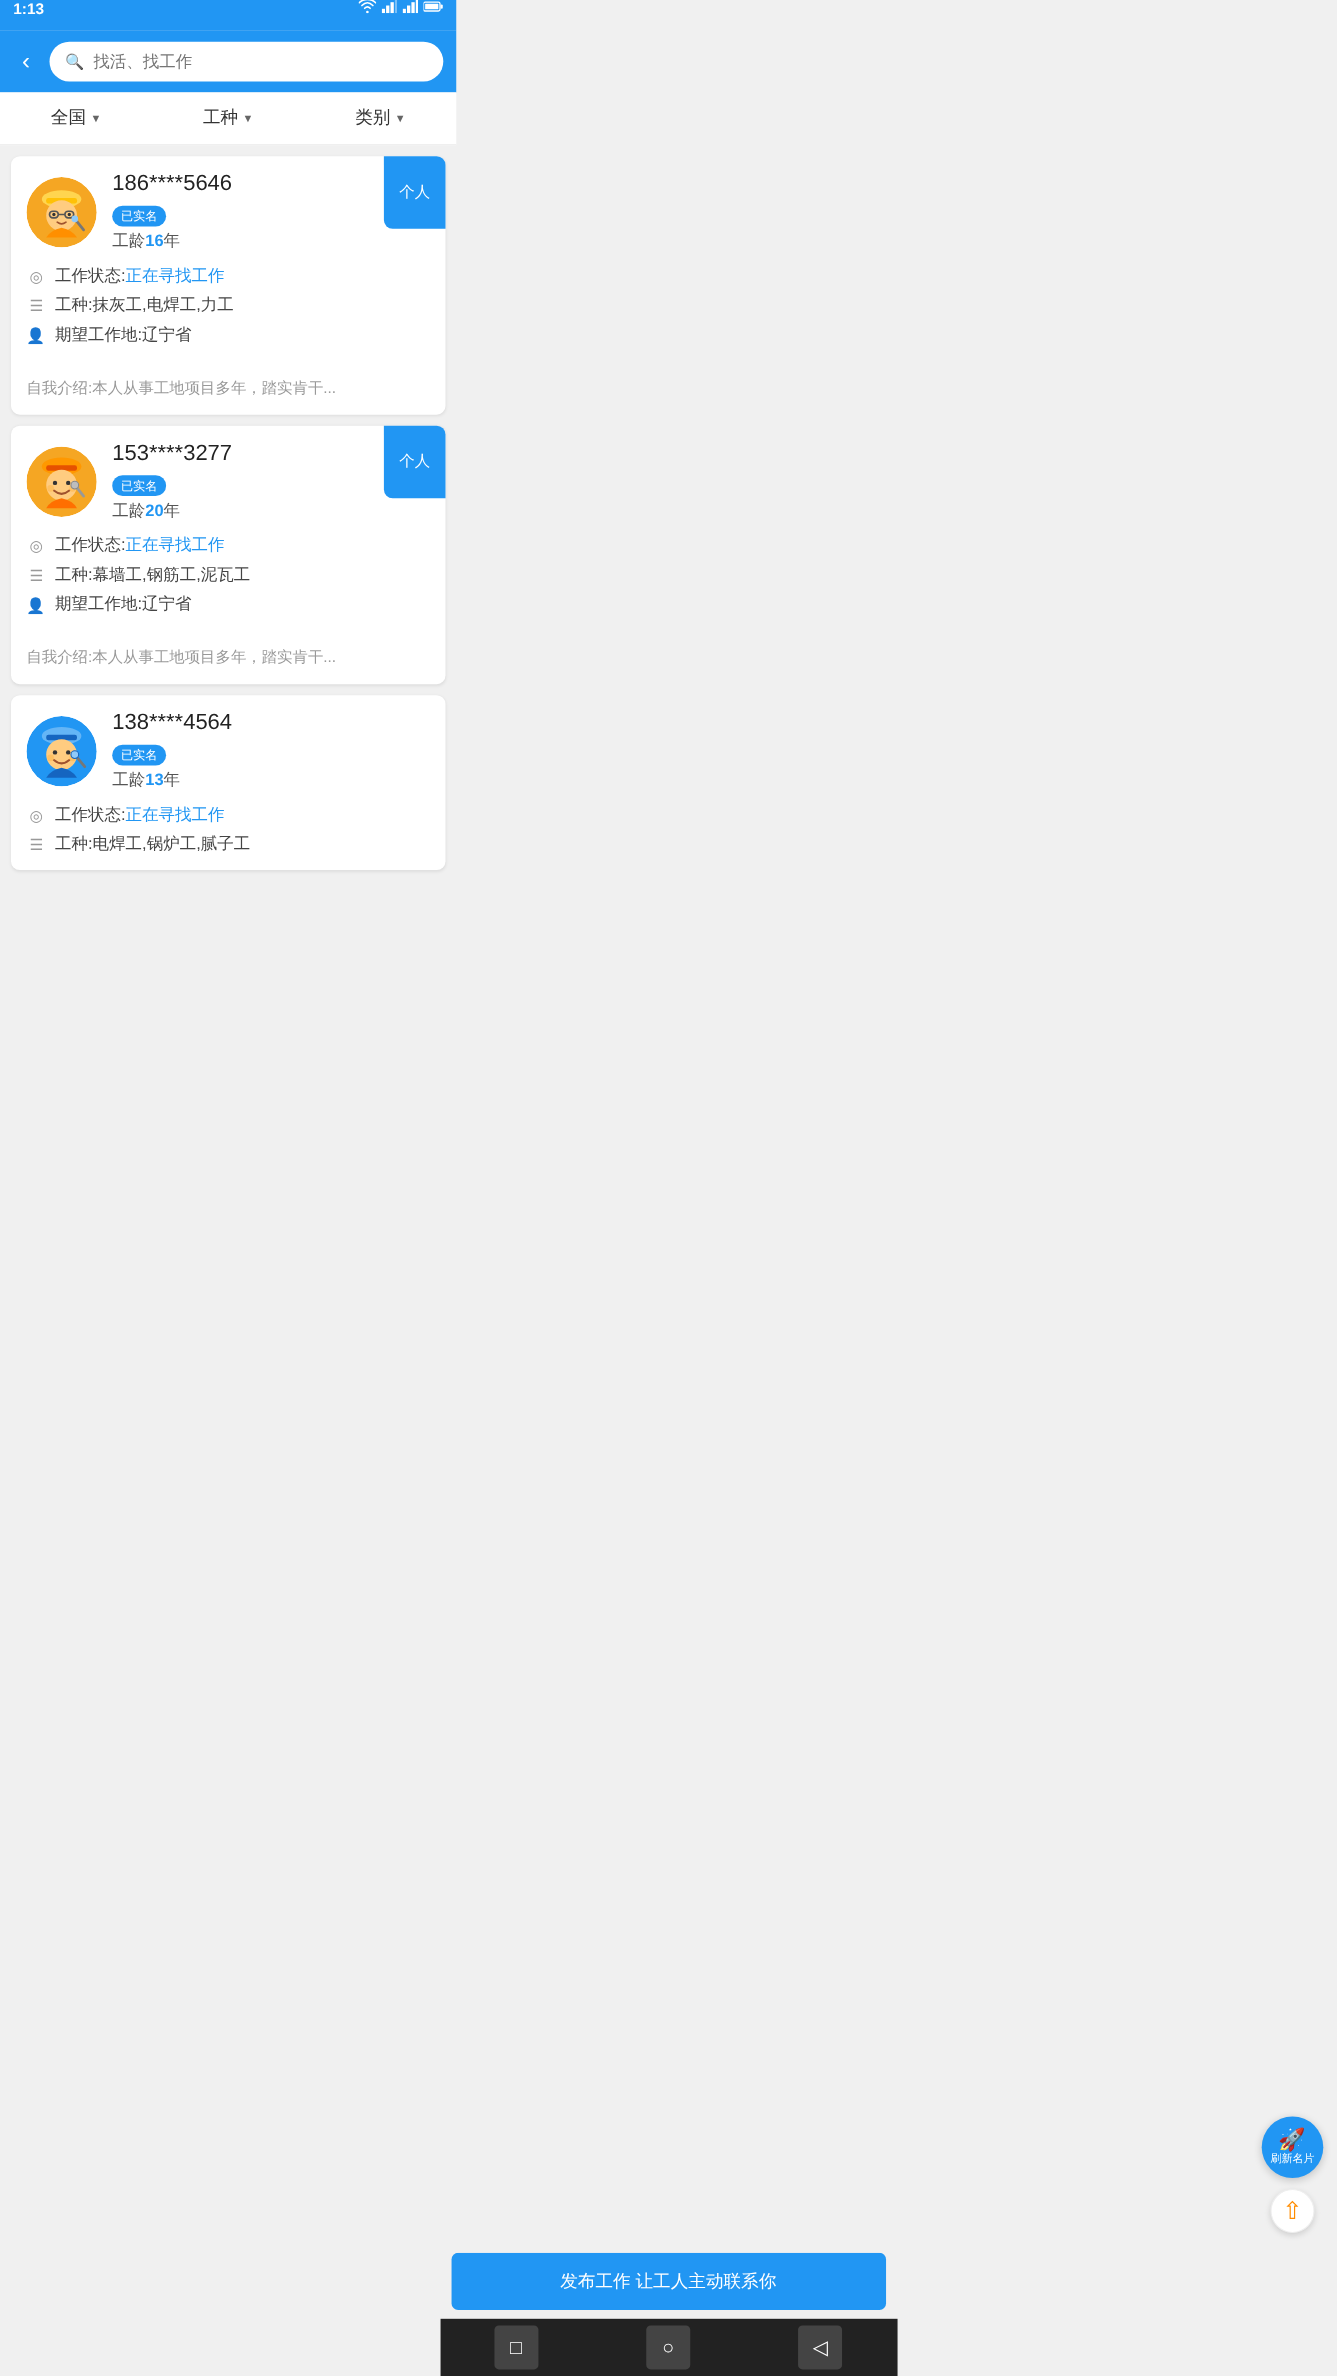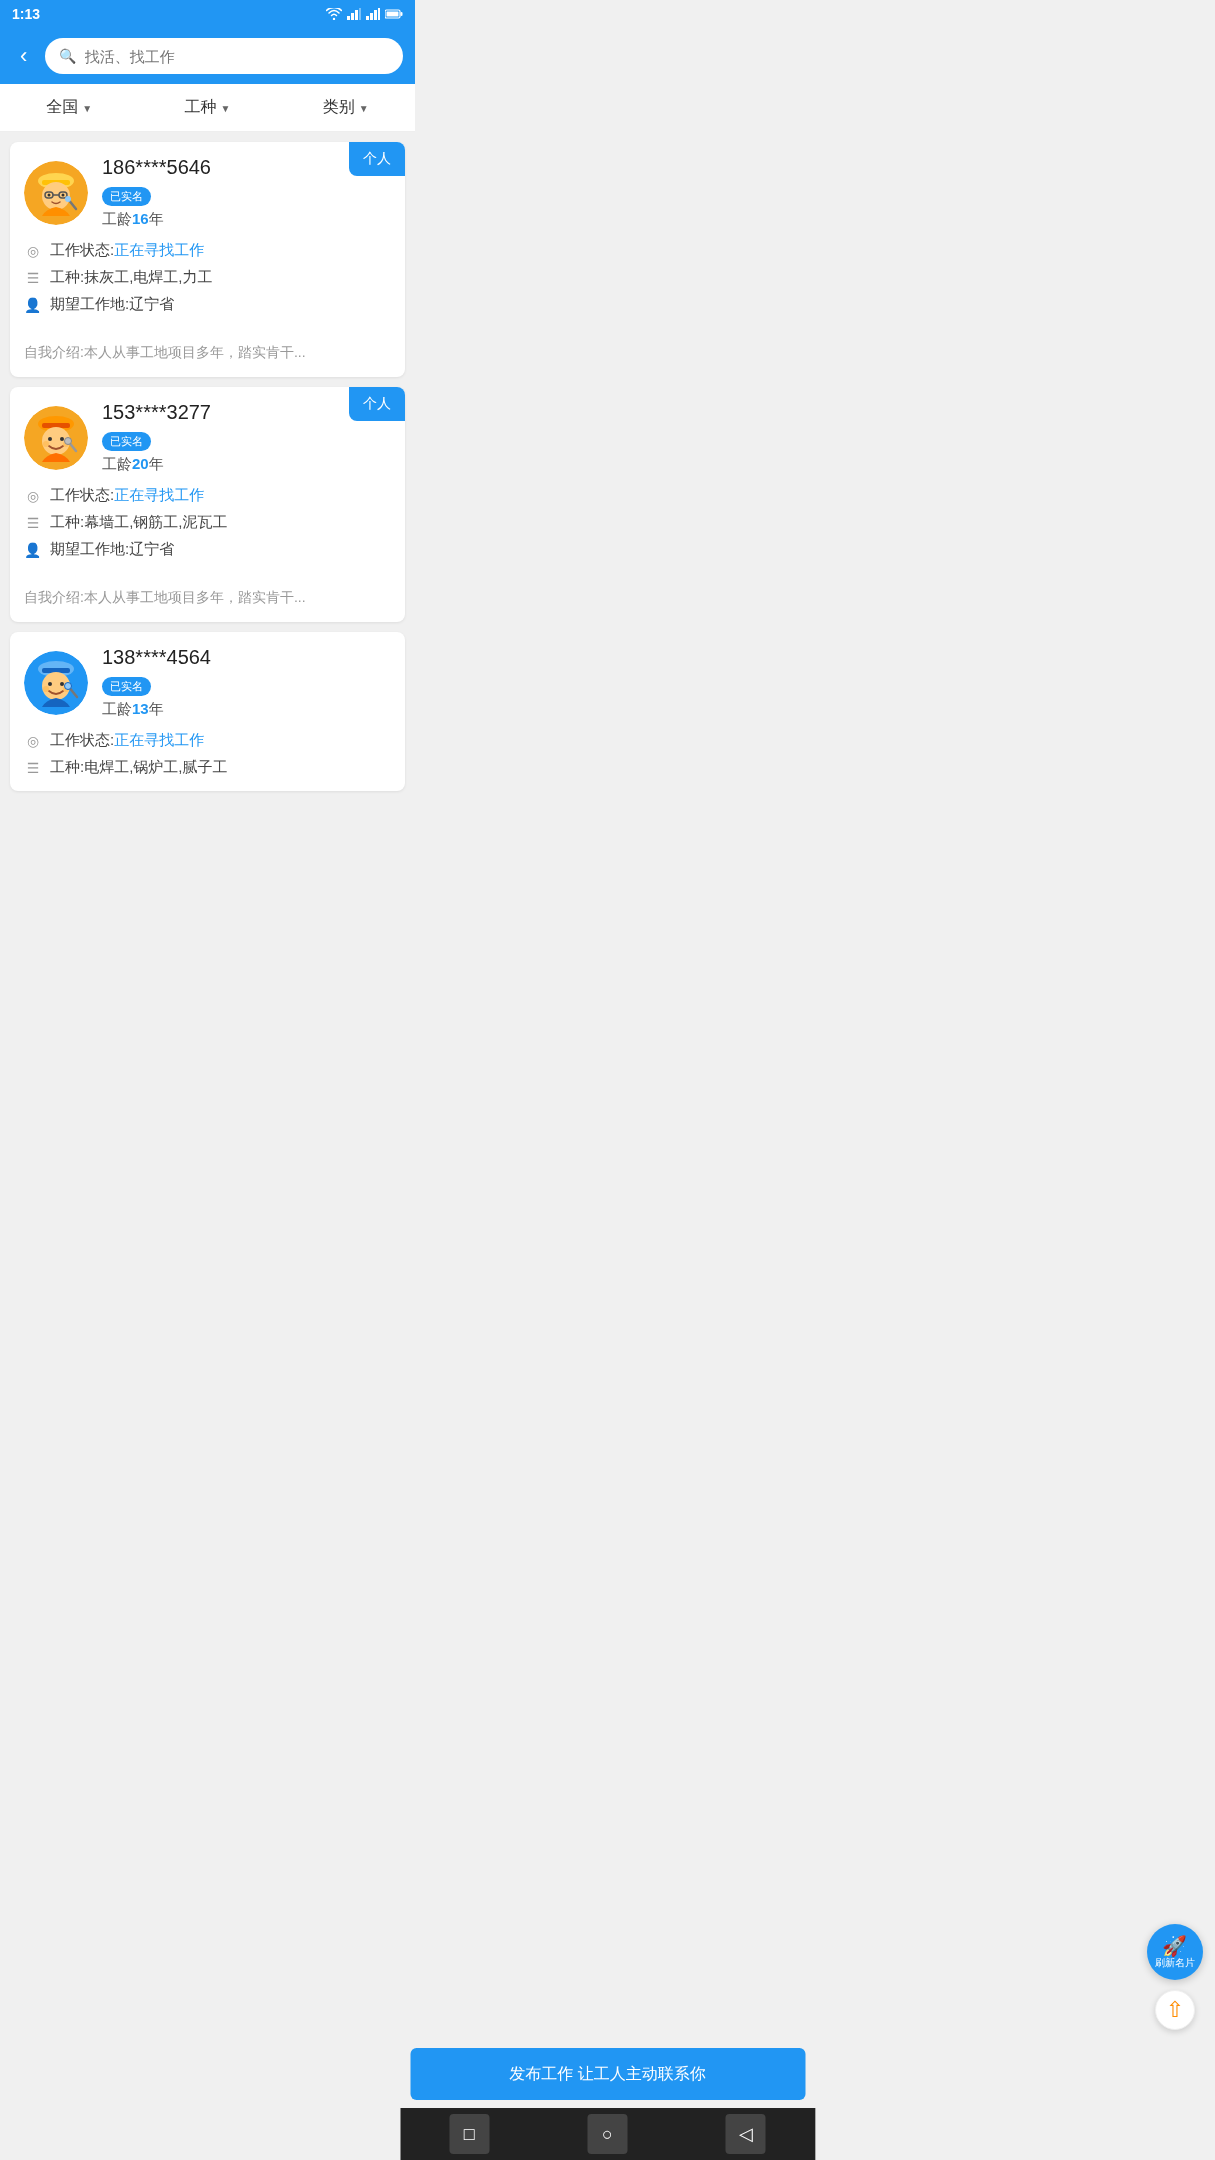--- a/index.html
+++ b/index.html
@@ -10,21 +10,21 @@
       width: 415px;
       min-height: 740px;
       overflow-x: hidden;
     }
 
     
     .status-bar {
       background: #2196F3;
       height: 28px;
       display: flex;
-      align-items: center;
+      align-items: flex-start;
       justify-content: space-between;
       padding: 0 12px;
       color: white;
       font-size: 14px;
       font-weight: 600;
     }
     .status-right {
       display: flex;
       align-items: center;
       gap: 5px;
@@ -167,21 +167,21 @@
       font-weight: 600;
     }
 
     .personal-tag {
       position: absolute;
       top: 0;
       right: 0;
       background: #2196F3;
       color: white;
       font-size: 14px;
-      padding: 8px 14px;
+      padding: 24px 14px;
       border-radius: 0 8px 0 8px;
     }
 
     .card-body {
       display: flex;
       flex-direction: column;
       gap: 8px;
     }
 
     .info-row {

